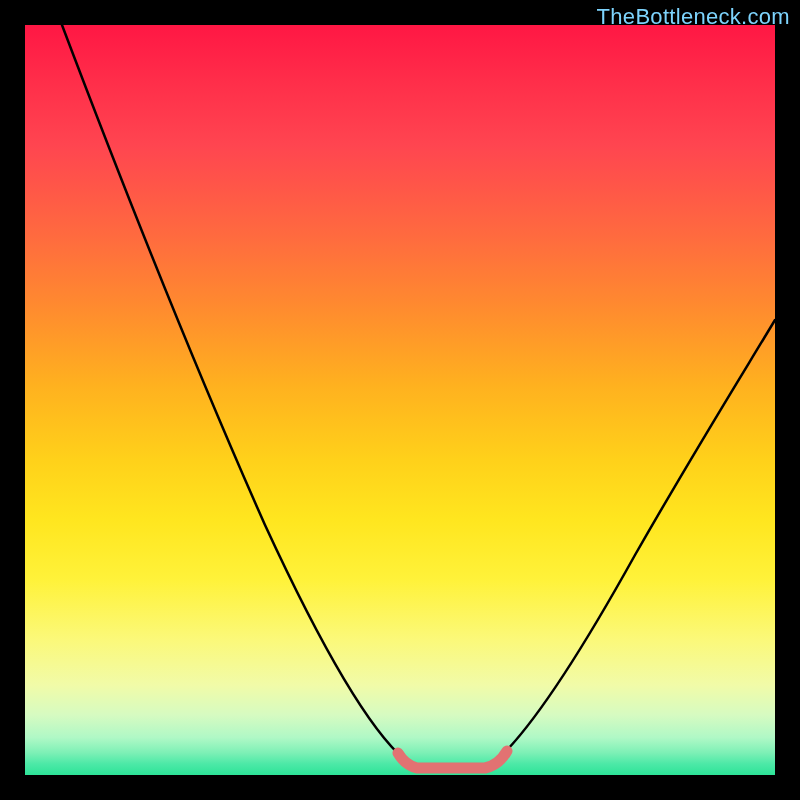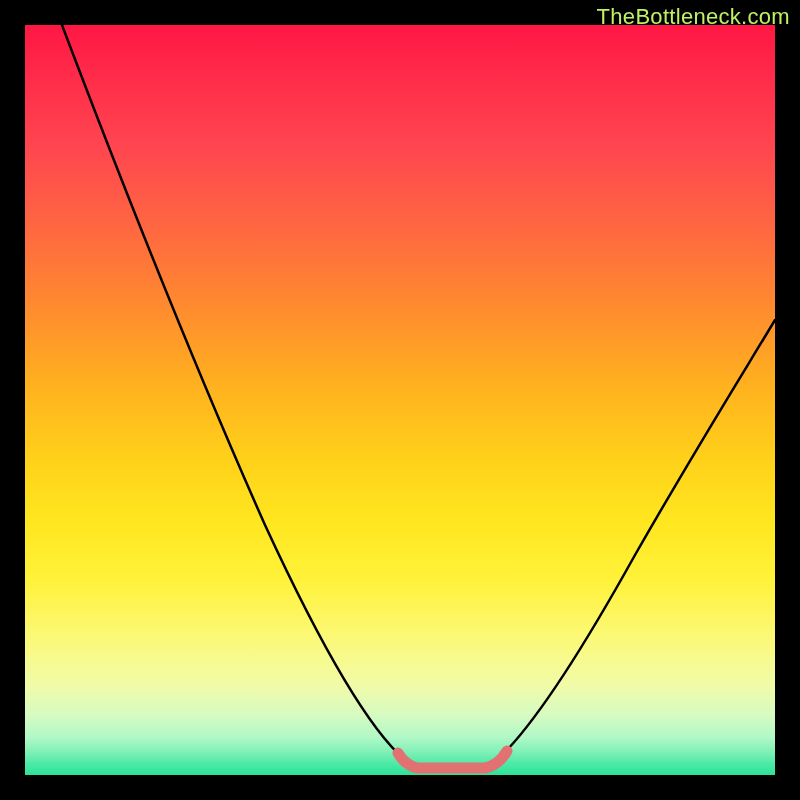--- a/index.html
+++ b/index.html
@@ -49,21 +49,21 @@
     );
   }
   svg.curves {
     position: absolute;
     inset: 0;
   }
   .watermark {
     position: absolute;
     top: 4px;
     right: 10px;
-    color: #bef264;
+    color: #7dd3fc;
     font-size: 22px;
     font-weight: 500;
     letter-spacing: 0.3px;
     user-select: none;
   }
 </style>
 </head>
 <body>
 
 <div class="stage">

